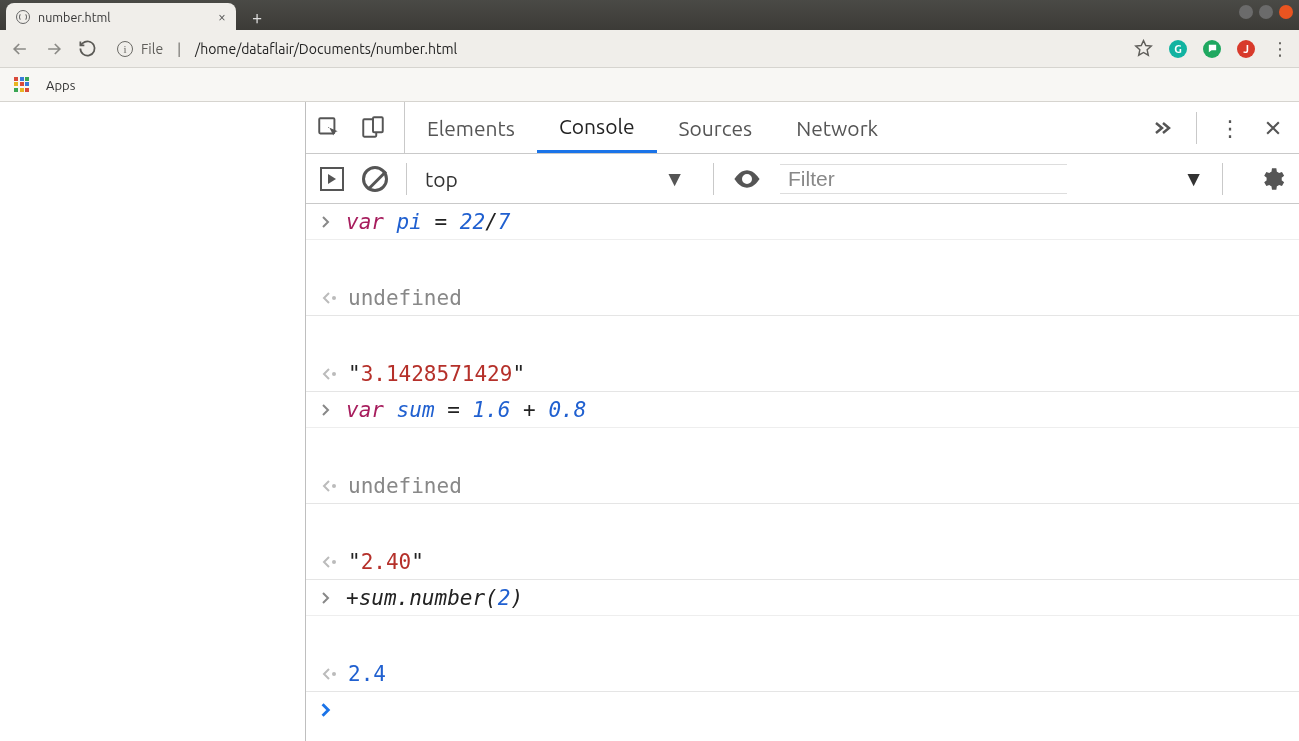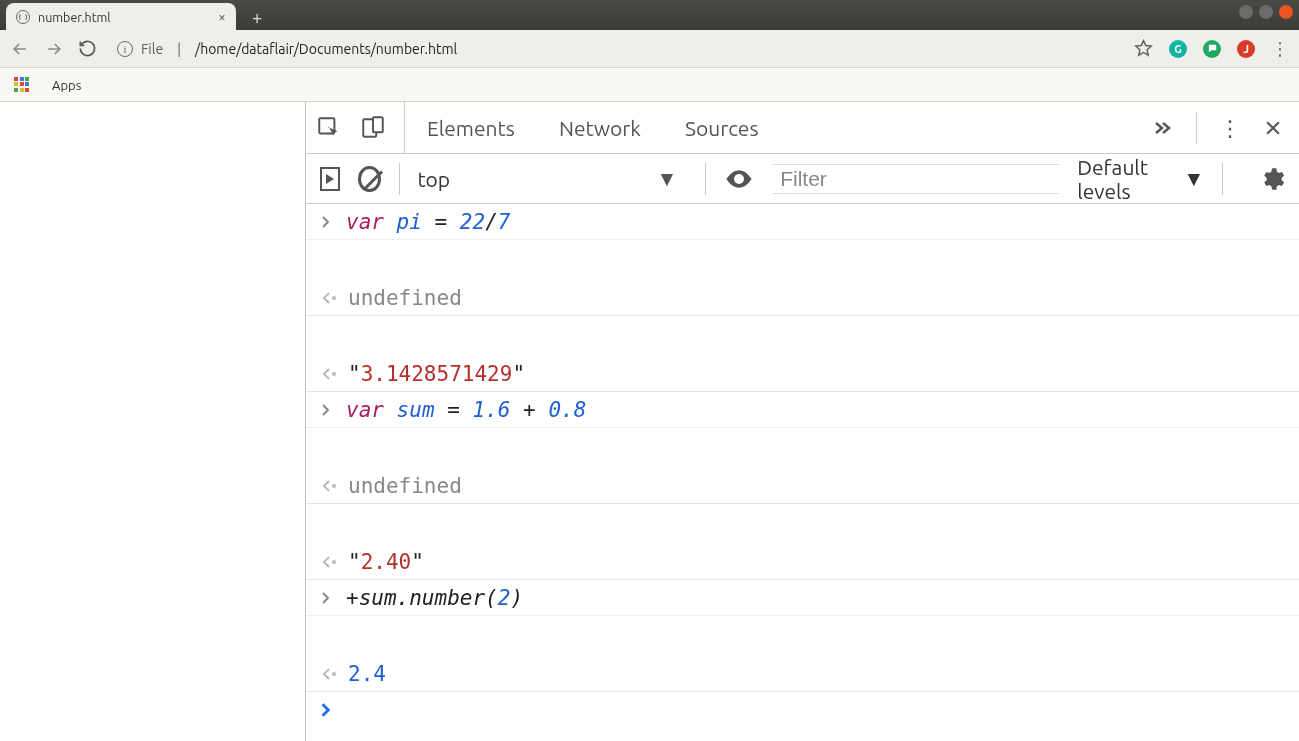--- a/index.html
+++ b/index.html
@@ -115,21 +115,21 @@
 .ext-chat { background:#1fa860; }
 .ext-j { background:#d83a2b; }
 .menu-dots { color:#5f5e5a; font-size:18px; letter-spacing:0; line-height:0.3;}
 
 .bookmarks-bar {
   height: 34px;
   background: #f8f7f4;
   border-bottom: 1px solid #d6d4cf;
   display:flex; align-items:center;
   padding: 0 14px;
-  gap: 22px;
+  gap: 16px;
   font-size: 13px;
   color: #333;
 }
 .apps-icon {
   width:16px;height:16px;display:grid;grid-template-columns:repeat(3,1fr);grid-template-rows:repeat(3,1fr);gap:1px;
 }
 .apps-icon span{width:4px;height:4px;}
 
 .main {
   display:flex;
@@ -324,22 +324,23 @@
             </svg>
         </span>
         <span>
           <svg width="26" height="26" viewBox="0 0 24 24" fill="none" stroke="#555" stroke-width="1.8">
               <rect x="3" y="4" width="12" height="16" rx="1"></rect>
               <rect x="12" y="2" width="9" height="14" rx="1" fill="#fff"></rect>
             </svg>
         </span>
       </div>
       <div class="dt-tab">Elements</div>
+      <div class="dt-tab active">Console</div>
+      <div class="dt-tab">Sources</div>
       <div class="dt-tab">Network</div>
-      <div class="dt-tab">Sources</div>
       <div class="dt-tabs-right">
         <span class="dt-more-chev">
           <svg width="24" height="24" viewBox="0 0 24 24" fill="none" stroke-width="2.5">
               <path d="M6 7l6 5-6 5M13 7l6 5-6 5"></path>
             </svg>
         </span>
         <span class="dt-vert-sep"></span>
         <span class="dt-menu-dots">⋮</span>
         <span class="dt-close">
           <svg width="20" height="20" viewBox="0 0 24 24" stroke="#555" stroke-width="2.5">
@@ -358,21 +359,20 @@
         <span class="chev">▼</span>
       </div>
       <span class="sub-sep"></span>
       <span class="eye-icon">
         <svg width="30" height="30" viewBox="0 0 24 24">
             <path d="M12 5C6 5 2 12 2 12s4 7 10 7 10-7 10-7-4-7-10-7zm0 11a4 4 0 1 1 0-8 4 4 0 0 1 0 8z"></path>
           </svg>
       </span>
       <input class="filter-input" placeholder="Filter" style="">
       <div class="levels-select">
-        <span>Default levels</span>
         <span>▼</span>
       </div>
       <span class="sub-sep"></span>
       <span class="gear-icon">
         <svg width="26" height="26" viewBox="0 0 24 24">
             <path d="M12 8a4 4 0 1 0 0 8 4 4 0 0 0 0-8zm9 4a7.9 7.9 0 0 0-.1-1.2l2.3-1.8-2-3.5-2.7 1a8 8 0 0 0-2-1.2L16 2h-4l-.5 3.3a8 8 0 0 0-2 1.2l-2.7-1-2 3.5 2.3 1.8A7.9 7.9 0 0 0 7 12c0 .4 0 .8.1 1.2L4.8 15l2 3.5 2.7-1a8 8 0 0 0 2 1.2L12 22h4l.5-3.3a8 8 0 0 0 2-1.2l2.7 1 2-3.5-2.3-1.8c.1-.4.1-.8.1-1.2z"></path>
           </svg>
       </span>
     </div>
 

